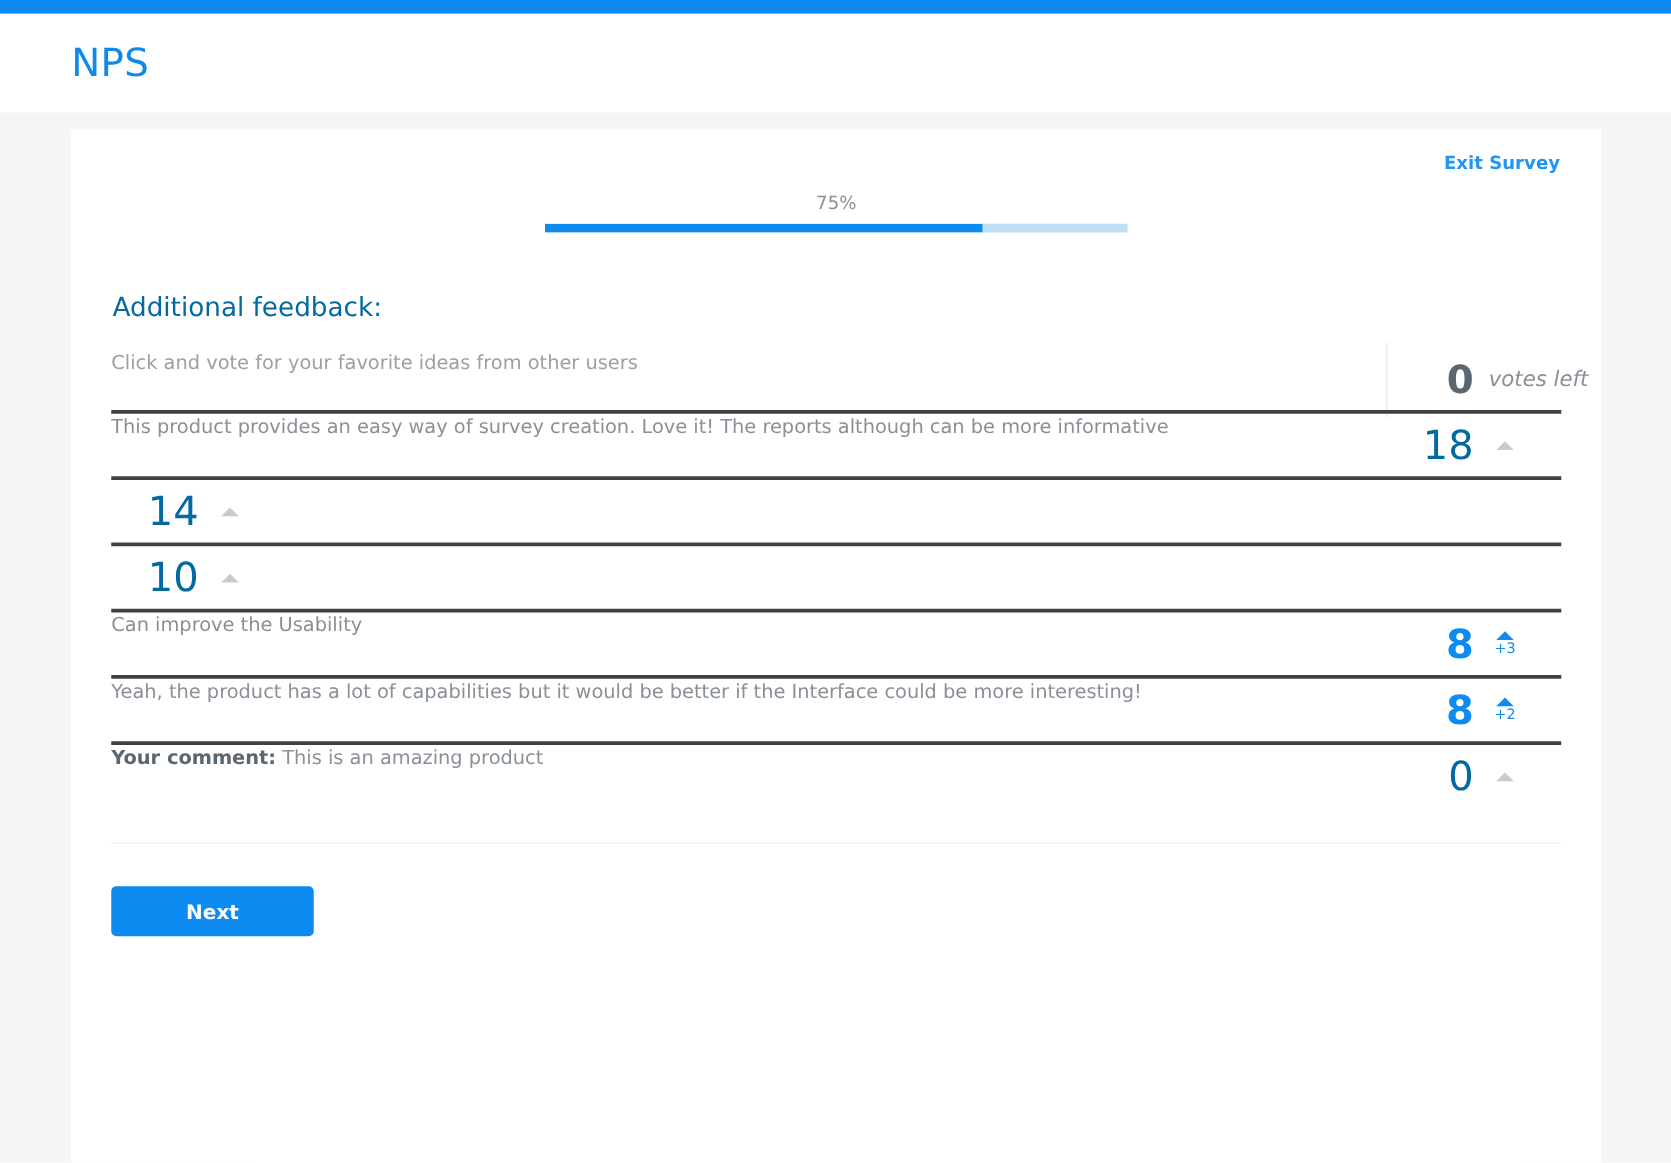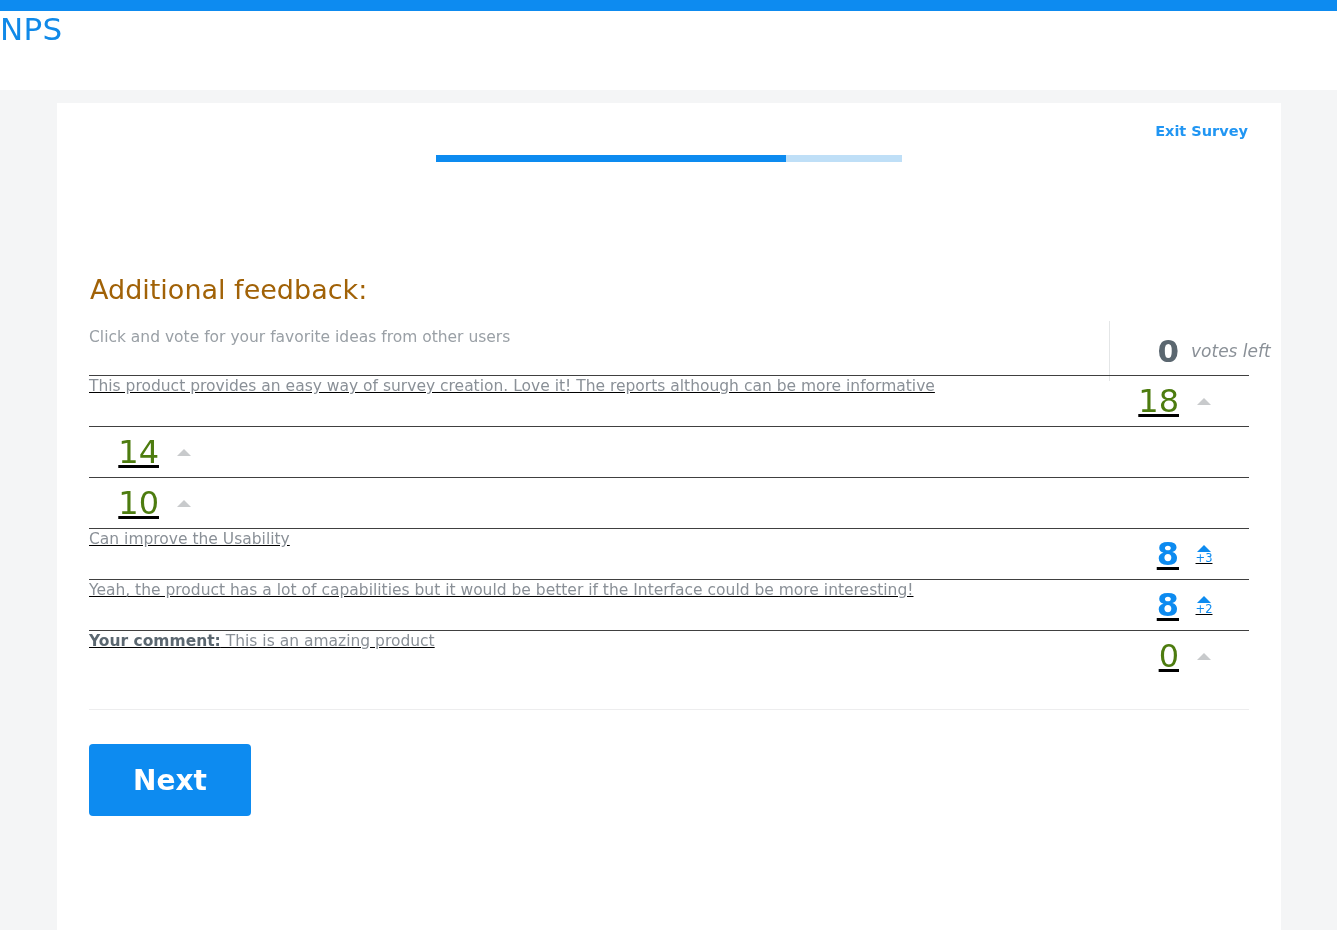--- a/index.html
+++ b/index.html
@@ -15,20 +15,22 @@
   }
   .top-accent-bar {
     height: 11px;
     background: #0d8bf0;
     width: 100%;
   }
   .app-header {
     height: 79px;
     background: #ffffff;
     display: flex;
+    align-items: center;
+    padding-left: 57px;
     box-sizing: border-box;
   }
   .app-title {
     color: #1089e8;
     font-size: 31px;
     font-weight: 400;
     letter-spacing: 0.3px;
   }
   .page-body {
     padding: 13px 48px 0 57px;
@@ -76,40 +78,39 @@
     height: 7px;
     background: #bfdff7;
     position: relative;
     overflow: hidden;
   }
   .progress-fill {
     height: 100%;
     background: #0d8bf0;
   }
   .section-heading {
-    margin-top: 112px;
+    margin-top: 48px;
     margin-left: 1px;
-    color: #a16207;
-    font-size: 27px;
+    color: #0369a1;
+    font-size: 21px;
     font-weight: 400;
   }
   .ideas-list {
     margin-top: 22px;
   }
   .idea-row {
     display: flex;
     min-height: 50px;
     position: relative;
   }
   .idea-row.instruction-row {
     min-height: 48px;
   }
   .idea-row + .idea-row {
-    border-top: 1px solid #404040;
-    text-decoration: underline;
+    border-top: 3px solid #404040;
   }
   .idea-text {
     flex: 1;
     color: #8a9097;
     font-size: 15.5px;
     padding-right: 20px;
     line-height: 1.3;
   }
   .idea-text.instruction {
     color: #9aa0a6;
@@ -132,21 +133,21 @@
     content: "";
     position: absolute;
     left: 0;
     top: -6px;
     bottom: -6px;
     width: 1px;
     background: #e4e6e7;
   }
   .vote-count {
     font-size: 32px;
-    color: #4d7c0f;
+    color: #0369a1;
     font-weight: 400;
     min-width: 44px;
     text-align: right;
     line-height: 1;
   }
   .vote-count.voted {
     color: #0d8bf0;
     font-weight: 700;
   }
   .vote-count.counter-dark {
@@ -184,24 +185,24 @@
     margin-top: 1px;
     line-height: 1;
   }
   .bottom-divider {
     border-top: 1px solid #ededee;
     margin-top: 28px;
   }
   .next-button {
     margin-top: 34px;
     width: 162px;
-    height: 72px;
+    height: 40px;
     background: #0d8bf0;
     color: #ffffff;
-    font-size: 28px;
+    font-size: 16px;
     font-weight: 700;
     border: none;
     border-radius: 4px;
     cursor: pointer;
     font-family: "DejaVu Sans", "Liberation Sans", sans-serif;
     display: flex;
     align-items: center;
     justify-content: center;
   }
 </style>
@@ -215,20 +216,21 @@
 </header>
 
 <div class="page-body">
   <div class="survey-card">
 
     <div class="exit-survey-row">
       <a class="exit-survey-link" href="#">Exit Survey</a>
     </div>
 
     <div class="progress-wrap">
+      <div class="progress-label">75%</div>
       <div class="progress-track">
         <div class="progress-fill" id="progress-fill" style="width: 75%;"></div>
       </div>
     </div>
 
     <h2 class="section-heading">Additional feedback:</h2>
 
     <div class="ideas-list" id="ideas-list">
 
       <div class="idea-row instruction-row">

